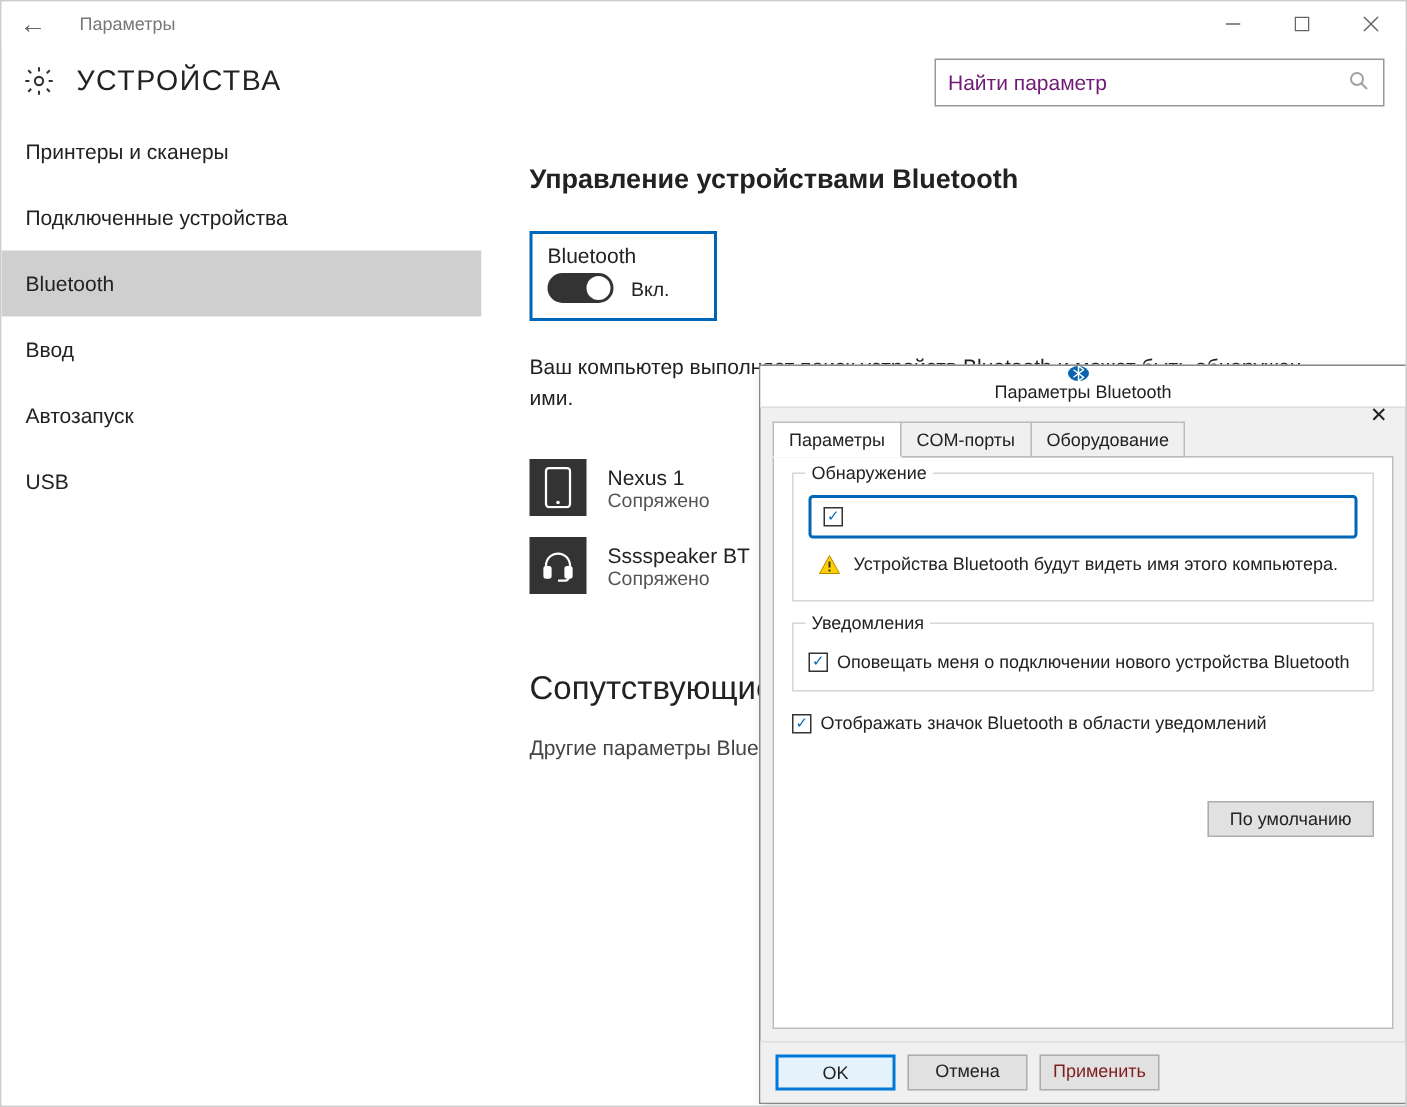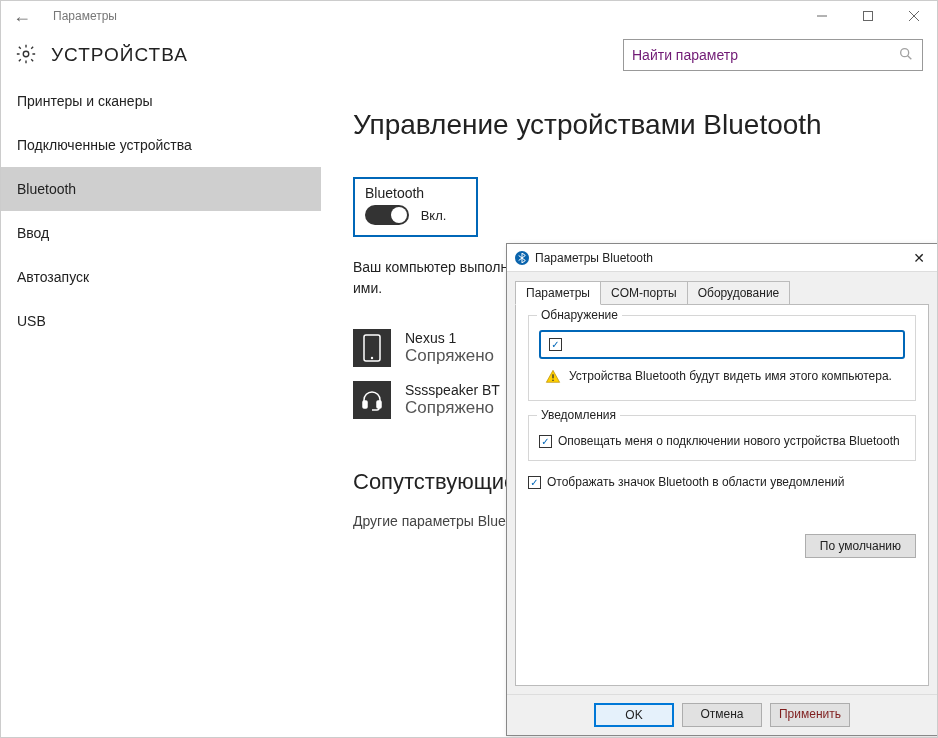--- a/index.html
+++ b/index.html
@@ -25,58 +25,58 @@
   
   .body { display: flex; height: calc(100% - 30px - 48px); }
 
   
   .sidebar { width: 320px; background: #fff; }
   .side-item { padding: 14px 16px; font-size: 14px; cursor: default; }
   .side-item.selected { background: #cfcfcf; }
 
   
   .main { flex: 1; padding: 30px 32px; background: #fff; position: relative; }
-  .h1 { font-size: 28px; font-weight: 400; margin-bottom: 36px; }
+  .h1 { font-size: 18px; font-weight: 700; margin-bottom: 24px; }
   .bt-box { display: inline-block; border: 2px solid #0067b8; padding: 6px 30px 10px 10px; margin-bottom: 20px; }
   .bt-label { font-size: 14px; margin-bottom: 4px; }
   .toggle { width: 44px; height: 20px; border-radius: 10px; background: #333; position: relative; display: inline-block; vertical-align: middle; }
   .toggle .knob { position: absolute; right: 2px; top: 2px; width: 16px; height: 16px; border-radius: 50%; background: #fff; }
   .toggle-text { margin-left: 8px; font-size: 13px; vertical-align: middle; }
 
   .desc { font-size: 14px; line-height: 1.5; max-width: 520px; margin-bottom: 30px; }
 
   .dev { display: flex; align-items: center; margin-bottom: 14px; }
   .dev-icon { width: 38px; height: 38px; background: #333; display: flex; align-items: center; justify-content: center; margin-right: 14px; }
   .dev-name { font-size: 14px; }
-  .dev-status { font-size: 17px; color: #555; }
+  .dev-status { font-size: 13px; color: #555; }
 
   .h2 { font-size: 22px; font-weight: 400; margin-top: 50px; margin-bottom: 18px; }
   .rel-link { font-size: 14px; color: #444; }
 
   
   .dialog { position: absolute; left: 505px; top: 242px; width: 432px; height: 493px; background: #f0f0f0; border: 1px solid #888; box-shadow: 2px 2px 6px rgba(0,0,0,.15); display: flex; flex-direction: column; }
-  .dlg-titlebar { height: 28px; background: #fff; display: flex; align-items: center; padding: 0 8px; font-size: 12px; border-bottom: 1px solid #ddd; }
+  .dlg-titlebar { height: 28px; background: #fff; display: flex; align-items: center; padding: 0 8px; font-size: 12px; border-bottom: 1px solid #ddd; flex-direction: column; }
   .bt-circle { width: 14px; height: 14px; border-radius: 50%; background: #0a64ad; color: #fff; display: inline-flex; align-items: center; justify-content: center; font-size: 9px; margin-right: 6px; }
   .dlg-close { margin-left: auto; font-size: 14px; cursor: default; padding: 0 4px; }
   .dlg-body { flex: 1; padding: 8px; display: flex; flex-direction: column; }
   .tabs { display: flex; font-size: 12px; position: relative; }
   .tab { padding: 4px 10px; border: 1px solid #bbb; background: #f0f0f0; margin-right: -1px; position: relative; top: 1px; }
   .tab.active { background: #fff; border-bottom-color: #fff; z-index: 2; }
   .tab-panel { border: 1px solid #bbb; background: #fff; flex: 1; padding: 10px 12px; font-size: 12px; }
   .group { border: 1px solid #d6d6d6; padding: 14px 10px 12px 10px; margin-bottom: 14px; position: relative; }
   .group-legend { position: absolute; top: -8px; left: 8px; background: #fff; padding: 0 4px; font-size: 12px; }
   .highlight { border: 2px solid #0067b8; border-radius: 3px; padding: 6px 8px; display: flex; align-items: flex-start; }
   .chk { width: 13px; height: 13px; border: 1px solid #333; margin-right: 6px; display: inline-flex; align-items: center; justify-content: center; flex-shrink: 0; font-size: 10px; line-height: 1; }
   .chk.checked::after { content: "✓"; color: #0067b8; font-size: 10px; }
   .warn-row { display: flex; margin-top: 10px; padding-left: 6px; }
   .warn-icon { flex-shrink: 0; margin-right: 8px; }
   .check-row { display: flex; align-items: flex-end; margin-top: 4px; }
   .default-row { text-align: right; margin-top: 50px; }
   .btn-default { padding: 4px 14px; border: 1px solid #adadad; background: #e1e1e1; font-size: 12px; }
-  .dlg-buttons { padding: 8px 10px; display: flex; justify-content: center; gap: 8px; border-top: 1px solid #ddd; background: #f0f0f0; }
+  .dlg-buttons { padding: 8px 10px; display: flex; justify-content: flex-start; gap: 8px; border-top: 1px solid #ddd; background: #f0f0f0; }
   .dlg-btn { width: 80px; padding: 3px 0; text-align: center; border: 1px solid #adadad; background: #e1e1e1; font-size: 12px; }
   .dlg-btn.focus { border: 2px solid #0078d7; background: #e5f1fb; }
   .dlg-btn.disabled { color: #7f1d1d; }
 
   
   .bg-strip { position: absolute; left: 0; right: 0; bottom: 0; height: 145px; background: linear-gradient(#eee,#fafafa); border-top: 1px solid #dcdcdc; z-index: -1; }
   .blur-line { height: 10px; margin: 10px 60px; background: #ddd; border-radius: 3px; filter: blur(2px); opacity: .6; }
   .blur-box { width: 70px; height: 50px; margin-left: 420px; margin-top: 14px; background: #2aa; filter: blur(3px); opacity: .7; }
 </style>
 </head>

